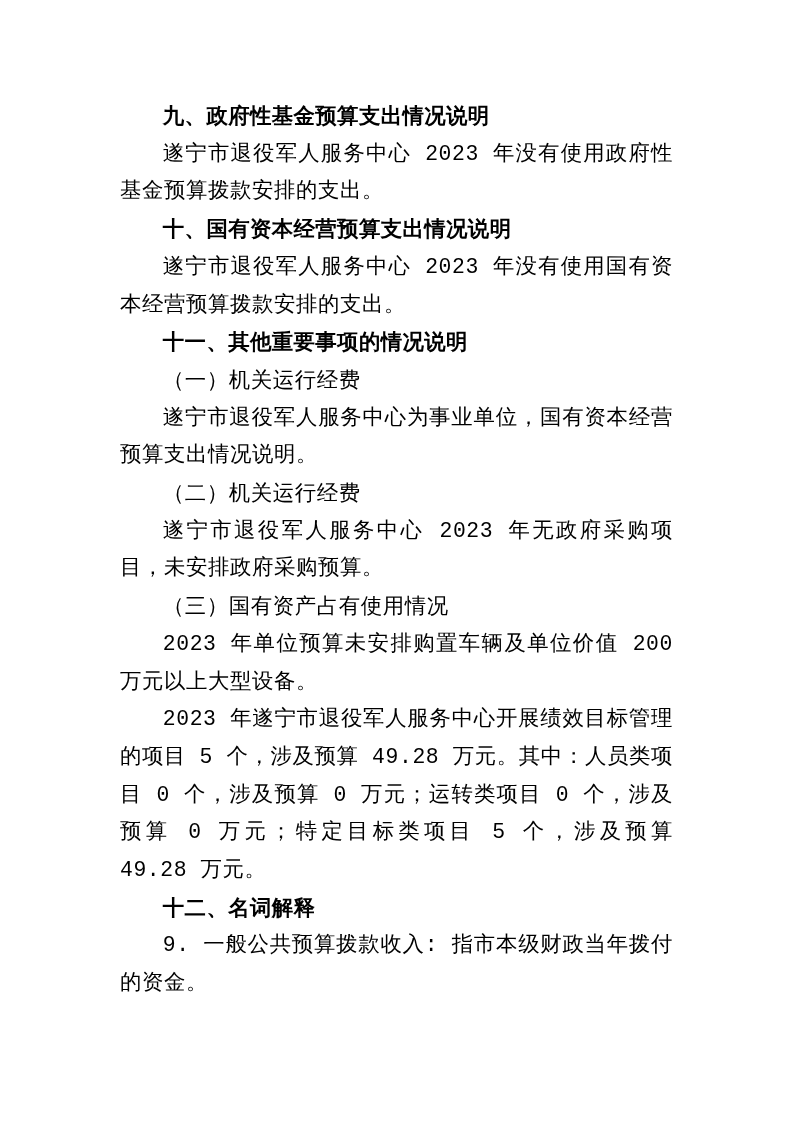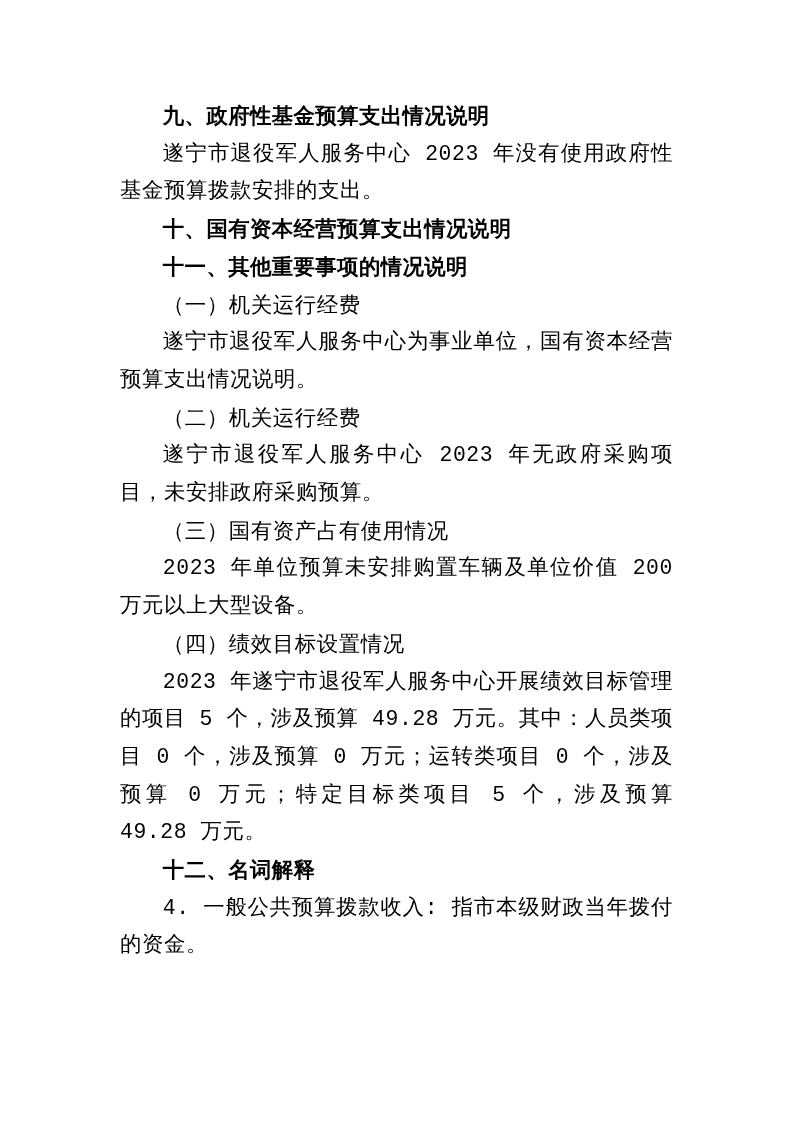--- a/index.html
+++ b/index.html
@@ -45,24 +45,24 @@
     font-family: Liberation Serif, serif;
   }
 </style>
 </head>
 <body>
 
 <div class="page">
   <p class="para heading">九、政府性基金预算支出情况说明</p>
   <p class="para body-para">遂宁市退役军人服务中心 2023 年没有使用政府性基金预算拨款安排的支出。</p>
   <p class="para heading">十、国有资本经营预算支出情况说明</p>
+  <p class="para body-para">遂宁市退役军人服务中心 2023 年没有使用国有资本经营预算拨款安排的支出。</p>
   <p class="para heading">十一、其他重要事项的情况说明</p>
   <p class="para subheading">（一）机关运行经费</p>
   <p class="para body-para">遂宁市退役军人服务中心为事业单位，国有资本经营预算支出情况说明。</p>
   <p class="para subheading">（二）机关运行经费</p>
   <p class="para body-para">遂宁市退役军人服务中心 2023 年无政府采购项目，未安排政府采购预算。</p>
   <p class="para subheading">（三）国有资产占有使用情况</p>
   <p class="para body-para">2023 年单位预算未安排购置车辆及单位价值 200 万元以上大型设备。</p>
-  <p class="para subheading">（四）绩效目标设置情况</p>
   <p class="para body-para">2023 年遂宁市退役军人服务中心开展绩效目标管理的项目 5 个，涉及预算 49.28 万元。其中：人员类项目 0 个，涉及预算 0 万元；运转类项目 0 个，涉及预算 0 万元；特定目标类项目 5 个，涉及预算 49.28 万元。</p>
   <p class="para heading">十二、名词解释</p>
-  <p class="para body-para">4. 一般公共预算拨款收入: 指市本级财政当年拨付的资金。</p>
+  <p class="para body-para">9. 一般公共预算拨款收入: 指市本级财政当年拨付的资金。</p>
 </div>
 
 </body></html>

